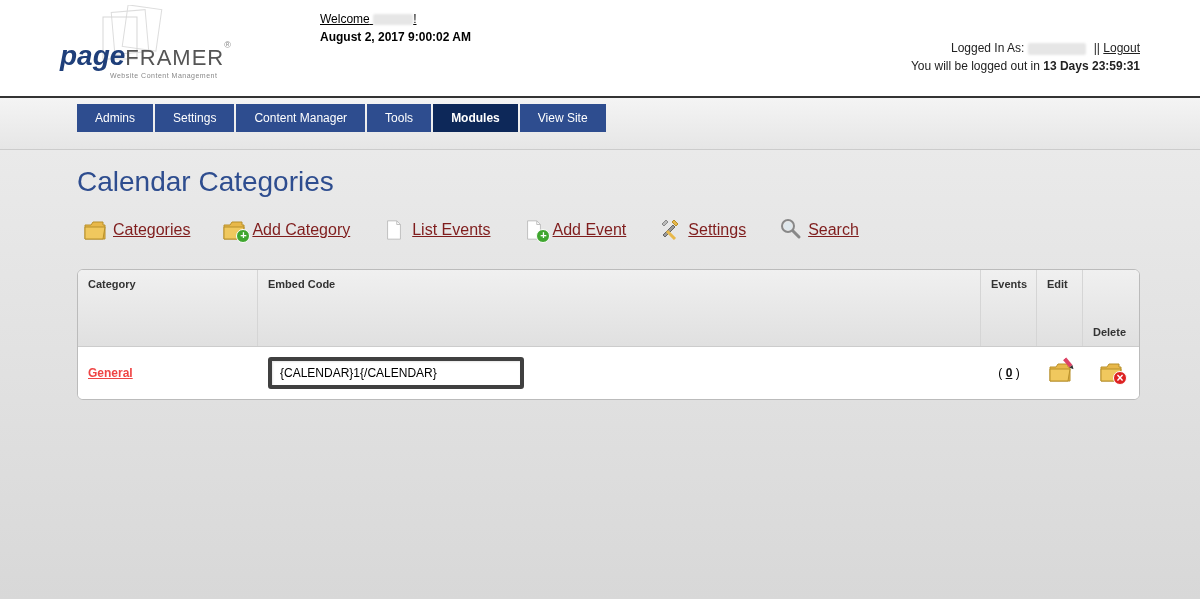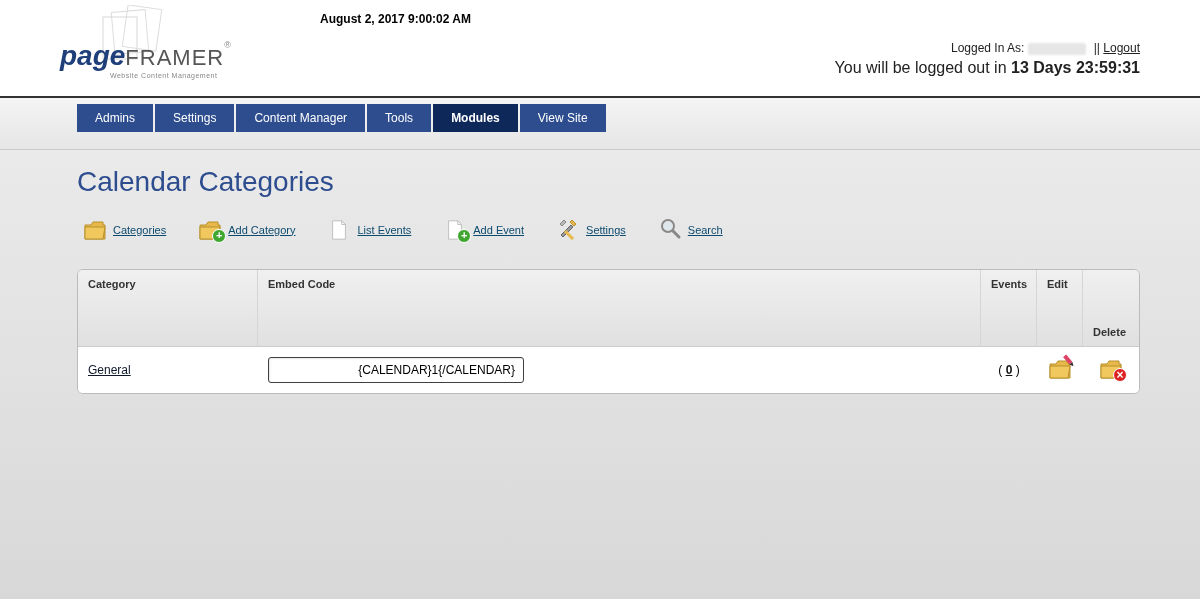--- a/index.html
+++ b/index.html
@@ -22,21 +22,21 @@
     .logo-area { width: 260px; }
     .welcome-area { flex: 1; padding-top: 2px; }
     .user-area { text-align: right; font-size: 12px; color: #222; padding-top: 2px; margin-top: 29px; }
     .welcome-line { font-size: 12px; margin-bottom: 4px; }
     .welcome-line span.underline { text-decoration: underline; }
     .date-line { font-size: 12px; font-weight: bold; }
     .user-line { margin-bottom: 4px; }
     .user-line .label { color: #222; }
     .user-line .blur { display:inline-block; width:58px; height:12px; background:#e6e6e6; filter: blur(1px); vertical-align: middle; margin: 0 4px; border-radius:2px;}
     .user-line a { color: #222; text-decoration: underline; }
-    .logout-line { font-size: 16px; }
+    .logout-line { font-size: 12px; }
     .logo {
       width: 180px; height: 80px; position: relative;
     }
     .logo-page { font-size: 28px; color: #1f3f7a; font-weight: bold; font-style: italic; }
     .logo-framer { font-size: 22px; color: #555; letter-spacing: 1px; }
     .logo-sub { font-size: 7px; color: #888; letter-spacing: 0.5px; margin-left: 50px; }
     .logo-pages-svg { position: absolute; top: -5px; left: 35px; opacity:0.4; }
     .nav-strip {
       background: linear-gradient(to bottom, #f4f4f4, #e6e6e6);
       border-bottom: 1px solid #ccc;
@@ -57,21 +57,21 @@
     .nav-tab.active { background: #0d2859; font-weight: bold; }
     .content { padding: 10px 60px 0 77px; }
     .page-title {
       color: #2e4d8f;
       font-size: 28px;
       font-weight: normal;
       margin: 6px 0 18px 0;
     }
     .toolbar { display: flex; gap: 32px; align-items: center; margin-bottom: 26px; padding-left: 6px;}
     .toolbar-item { display: flex; align-items: center; gap: 6px; }
-    .toolbar-item a { color: #0c4a6e; text-decoration: underline; font-size: 11px; }
+    .toolbar-item a { color: #7f1d1d; text-decoration: underline; font-size: 16px; }
     .folder-icon { width: 24px; height: 22px; display: inline-block; position: relative; }
     .folder-icon svg { width: 24px; height: 22px; }
     .page-icon { width: 20px; height: 24px; }
     .plus-badge { position: absolute; bottom: -2px; right: -4px; width: 14px; height: 14px; background: #3fa62f; border-radius: 50%; border: 1px solid #fff; display:flex; align-items:center; justify-content:center; }
     .plus-badge::before { content:"+"; color:#fff; font-size:11px; font-weight:bold; line-height:1; }
     .tools-icon svg, .search-icon svg { width: 24px; height: 24px; }
     .table-wrap {
       border: 1px solid #bbb;
       border-radius: 6px;
       overflow: hidden;
@@ -87,30 +87,29 @@
     }
     .table-head > div { padding: 8px 10px; border-right: 1px solid #d5d5d5; }
     .table-head > div:last-child { border-right: none; }
     .col-cat { width: 180px; }
     .col-embed { flex: 1; }
     .col-ev { width: 56px; text-align: left; }
     .col-edit { width: 46px; text-align: left; }
     .col-del { width: 56px; text-align: left; margin-top: 48px; }
     .table-row { display: flex; align-items: center; background: #fff; }
     .table-row > div { padding: 10px; }
-    .table-row .col-cat a { color: #0f172a; text-decoration: underline; font-weight: normal; font-size: 12px; }
+    .table-row .col-cat a { color: #ef4444; text-decoration: underline; font-weight: bold; font-size: 12px; }
     .embed-input {
       width: 256px;
       padding: 5px 8px;
-      border: 1px solid #404040;
+      border: 4px solid #404040;
       border-radius: 3px;
       font-size: 12px;
       font-family: Arial;
       box-shadow: inset 1px 1px 2px rgba(0,0,0,0.1);
-      text-align: right;
     }
     .col-ev-cell { width: 56px; text-align: center; font-size: 12px; }
     .col-ev-cell a { color: #111; text-decoration: underline; font-weight: bold; }
     .col-edit-cell, .col-del-cell { width: 46px; text-align: center; }
     .col-del-cell { width: 56px; position: relative; }
     .action-folder { width: 24px; height: 22px; display:inline-block; position:relative; }
     .pencil-badge { position:absolute; top:-4px; right:-4px; transform: rotate(-40deg); }
     .x-badge { position: absolute; bottom: -2px; right: -4px; width: 14px; height: 14px; background: #d22; border-radius: 50%; border: 1px solid #fff; display:flex; align-items:center; justify-content:center; }
     .x-badge::before { content:"×"; color:#fff; font-size:12px; font-weight:bold; line-height:1; }
     .blur-name { display:inline-block; width:40px; height:11px; background:#e6e6e6; filter: blur(1px); vertical-align: middle; border-radius:2px;}
@@ -126,20 +125,23 @@
         <rect x="18" y="6" width="34" height="42" fill="none" stroke="#aaa" stroke-width="1" transform="rotate(-5 35 27)"></rect>
         <rect x="8" y="12" width="34" height="42" fill="none" stroke="#999" stroke-width="1"></rect>
       </svg>
       <div style="position:relative; top:30px;">
         <span class="logo-page">page</span><span class="logo-framer">FRAMER</span><span style="font-size:9px;color:#888;vertical-align:top;">®</span>
         <div class="logo-sub">Website Content Management</div>
       </div>
     </div>
   </div>
   <div class="welcome-area">
+    <div class="welcome-line">
+      <span class="underline"><span>Welcome</span> <span class="blur-name"></span><span>!</span></span>
+    </div>
     <div class="date-line">August 2, 2017 9:00:02 AM</div>
   </div>
   <div class="user-area">
     <div class="user-line">
       <span class="label">Logged In As:</span><span class="blur"></span><span> || </span><a href="#">Logout</a>
     </div>
     <div class="logout-line">
       <span>You will be logged out in </span><b>13 Days 23:59:31</b>
     </div>
   </div>

